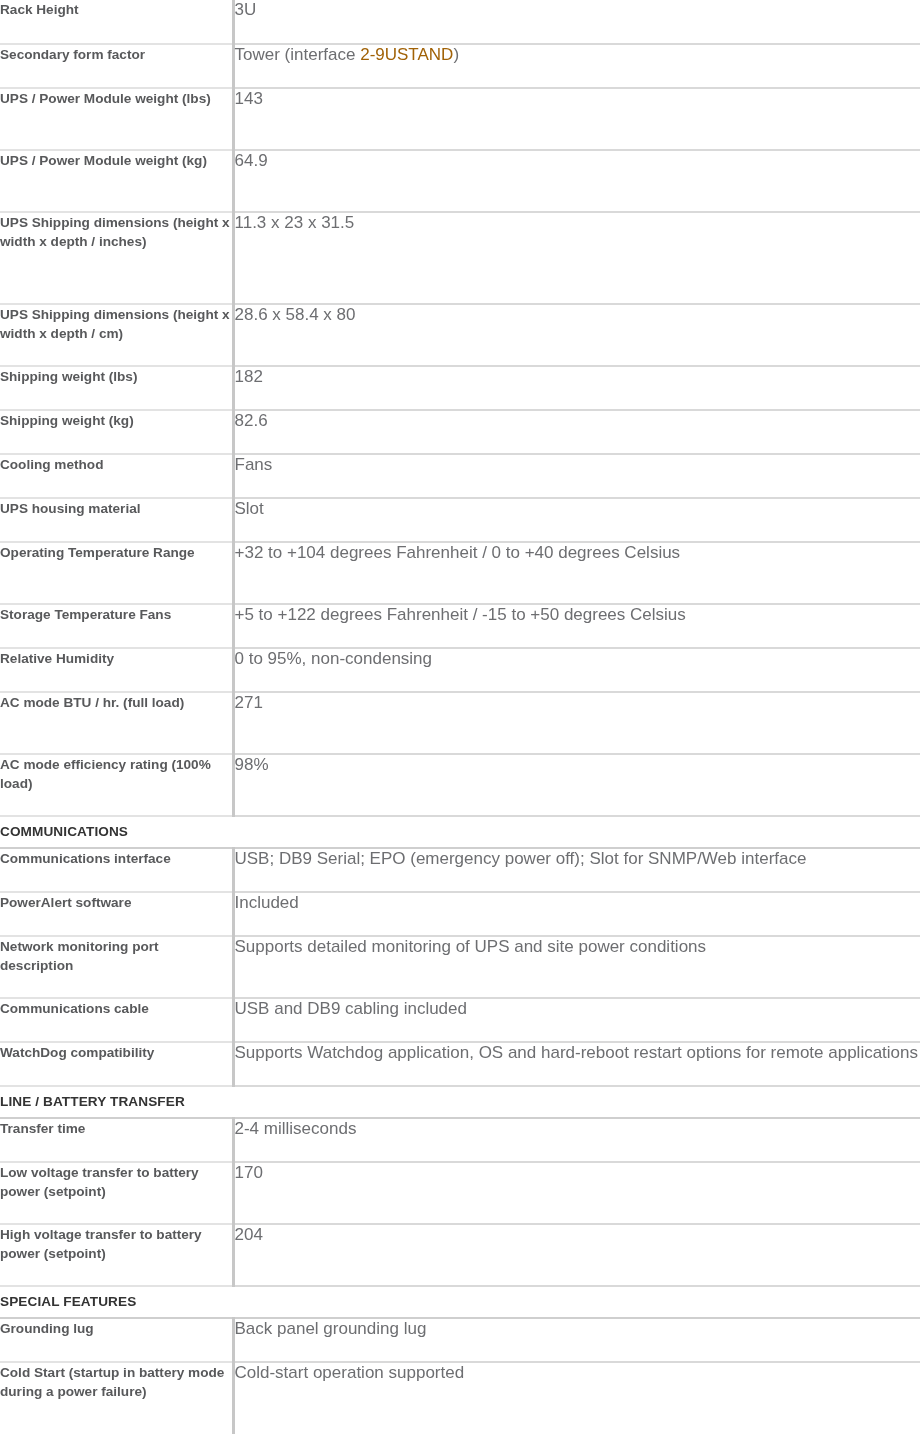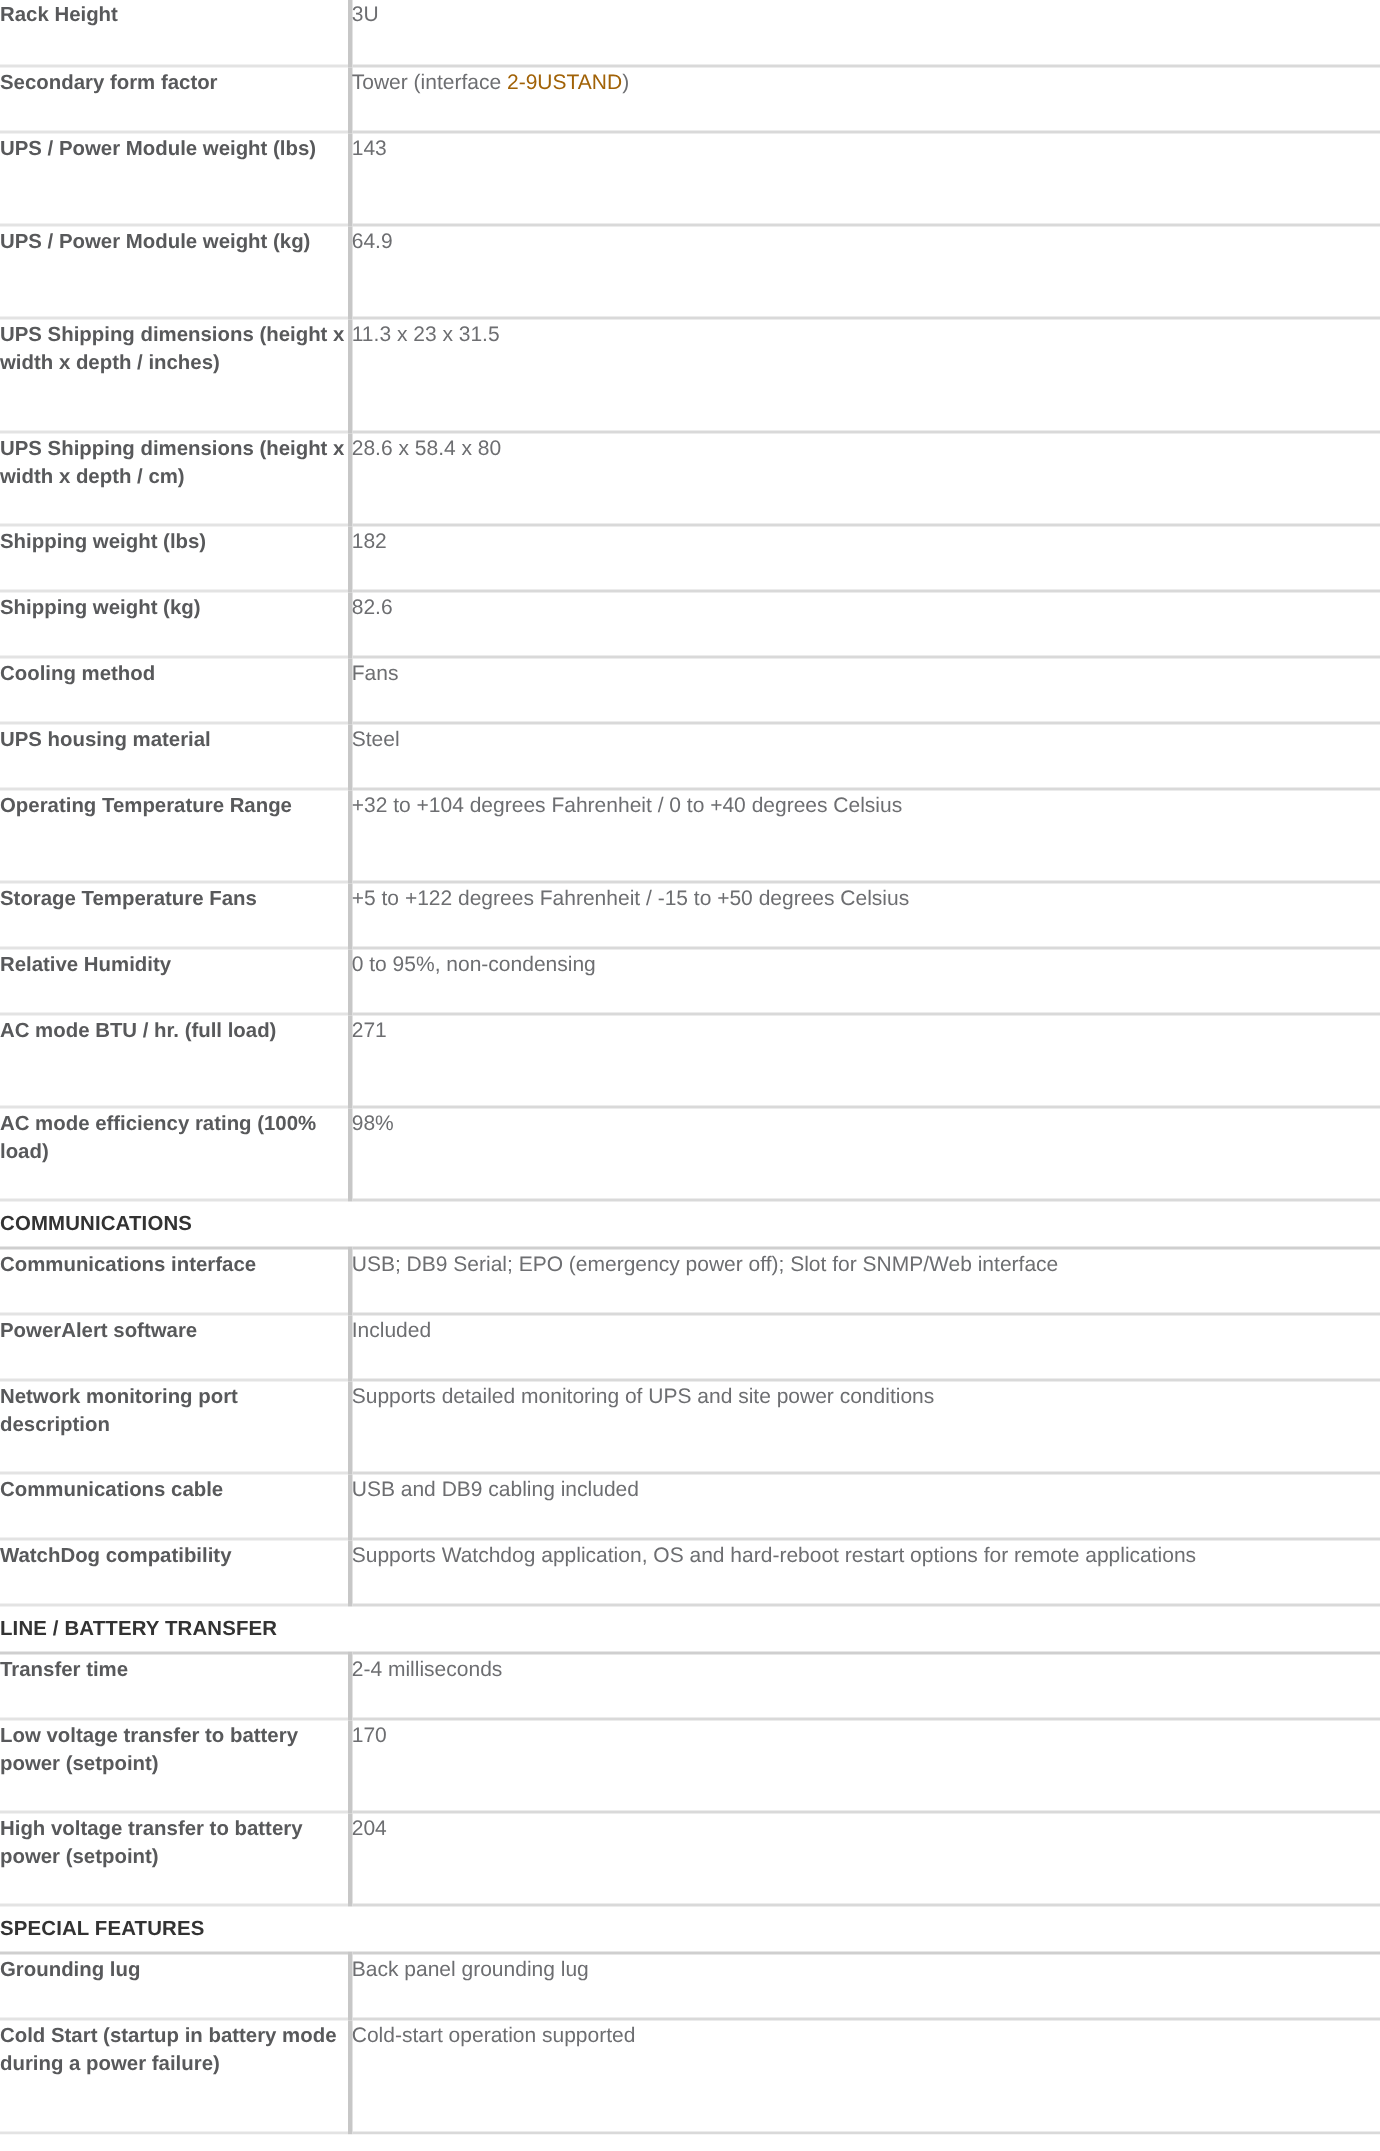--- a/index.html
+++ b/index.html
@@ -33,21 +33,21 @@
     color: #58595b;
     line-height: 19px;
     padding: 13px 14px 12px 0;
     border-right: 3px solid #c7c7c7;
     border-bottom: 2px solid #e3e3e3;
     background: #ffffff;
   }
 
   td.spec-value {
     width: 687px;
-    font-size: 14px;
+    font-size: 17px;
     font-weight: normal;
     color: #6d6e71;
     line-height: 19px;
     padding: 13px 0 12px 11px;
     border-bottom: 2px solid #d9d9d9;
     background: #ffffff;
     white-space: nowrap;
     overflow: visible;
   }
 
@@ -71,21 +71,21 @@
   }
 
   a.spec-link {
     color: #a16207;
     text-decoration: none;
   }
 
   
   .rh-1 { height: 44px; margin-left: 28px; }
   .rh-2 { height: 62px; border-radius: 14px; }
-  .rh-3 { height: 76px; border-radius: 12px; }
+  .rh-3 { height: 92px; border-radius: 12px; }
 </style>
 </head>
 <body>
 
 <table class="spec-table">
   <tbody>
       <tr class="spec-row rh-1">
         <td class="spec-label">Rack Height</td>
         <td class="spec-value">3U</td>
       </tr>
@@ -116,21 +116,21 @@
       <tr class="spec-row rh-1">
         <td class="spec-label">Shipping weight (kg)</td>
         <td class="spec-value">82.6</td>
       </tr>
       <tr class="spec-row rh-1">
         <td class="spec-label">Cooling method</td>
         <td class="spec-value">Fans</td>
       </tr>
       <tr class="spec-row rh-1">
         <td class="spec-label">UPS housing material</td>
-        <td class="spec-value">Steel</td>
+        <td class="spec-value">Slot</td>
       </tr>
       <tr class="spec-row rh-2 h2">
         <td class="spec-label">Operating Temperature Range</td>
         <td class="spec-value">+32 to +104 degrees Fahrenheit / 0 to +40 degrees Celsius</td>
       </tr>
       <tr class="spec-row rh-1">
         <td class="spec-label">Storage Temperature Fans</td>
         <td class="spec-value">+5 to +122 degrees Fahrenheit / -15 to +50 degrees Celsius</td>
       </tr>
       <tr class="spec-row rh-1">

